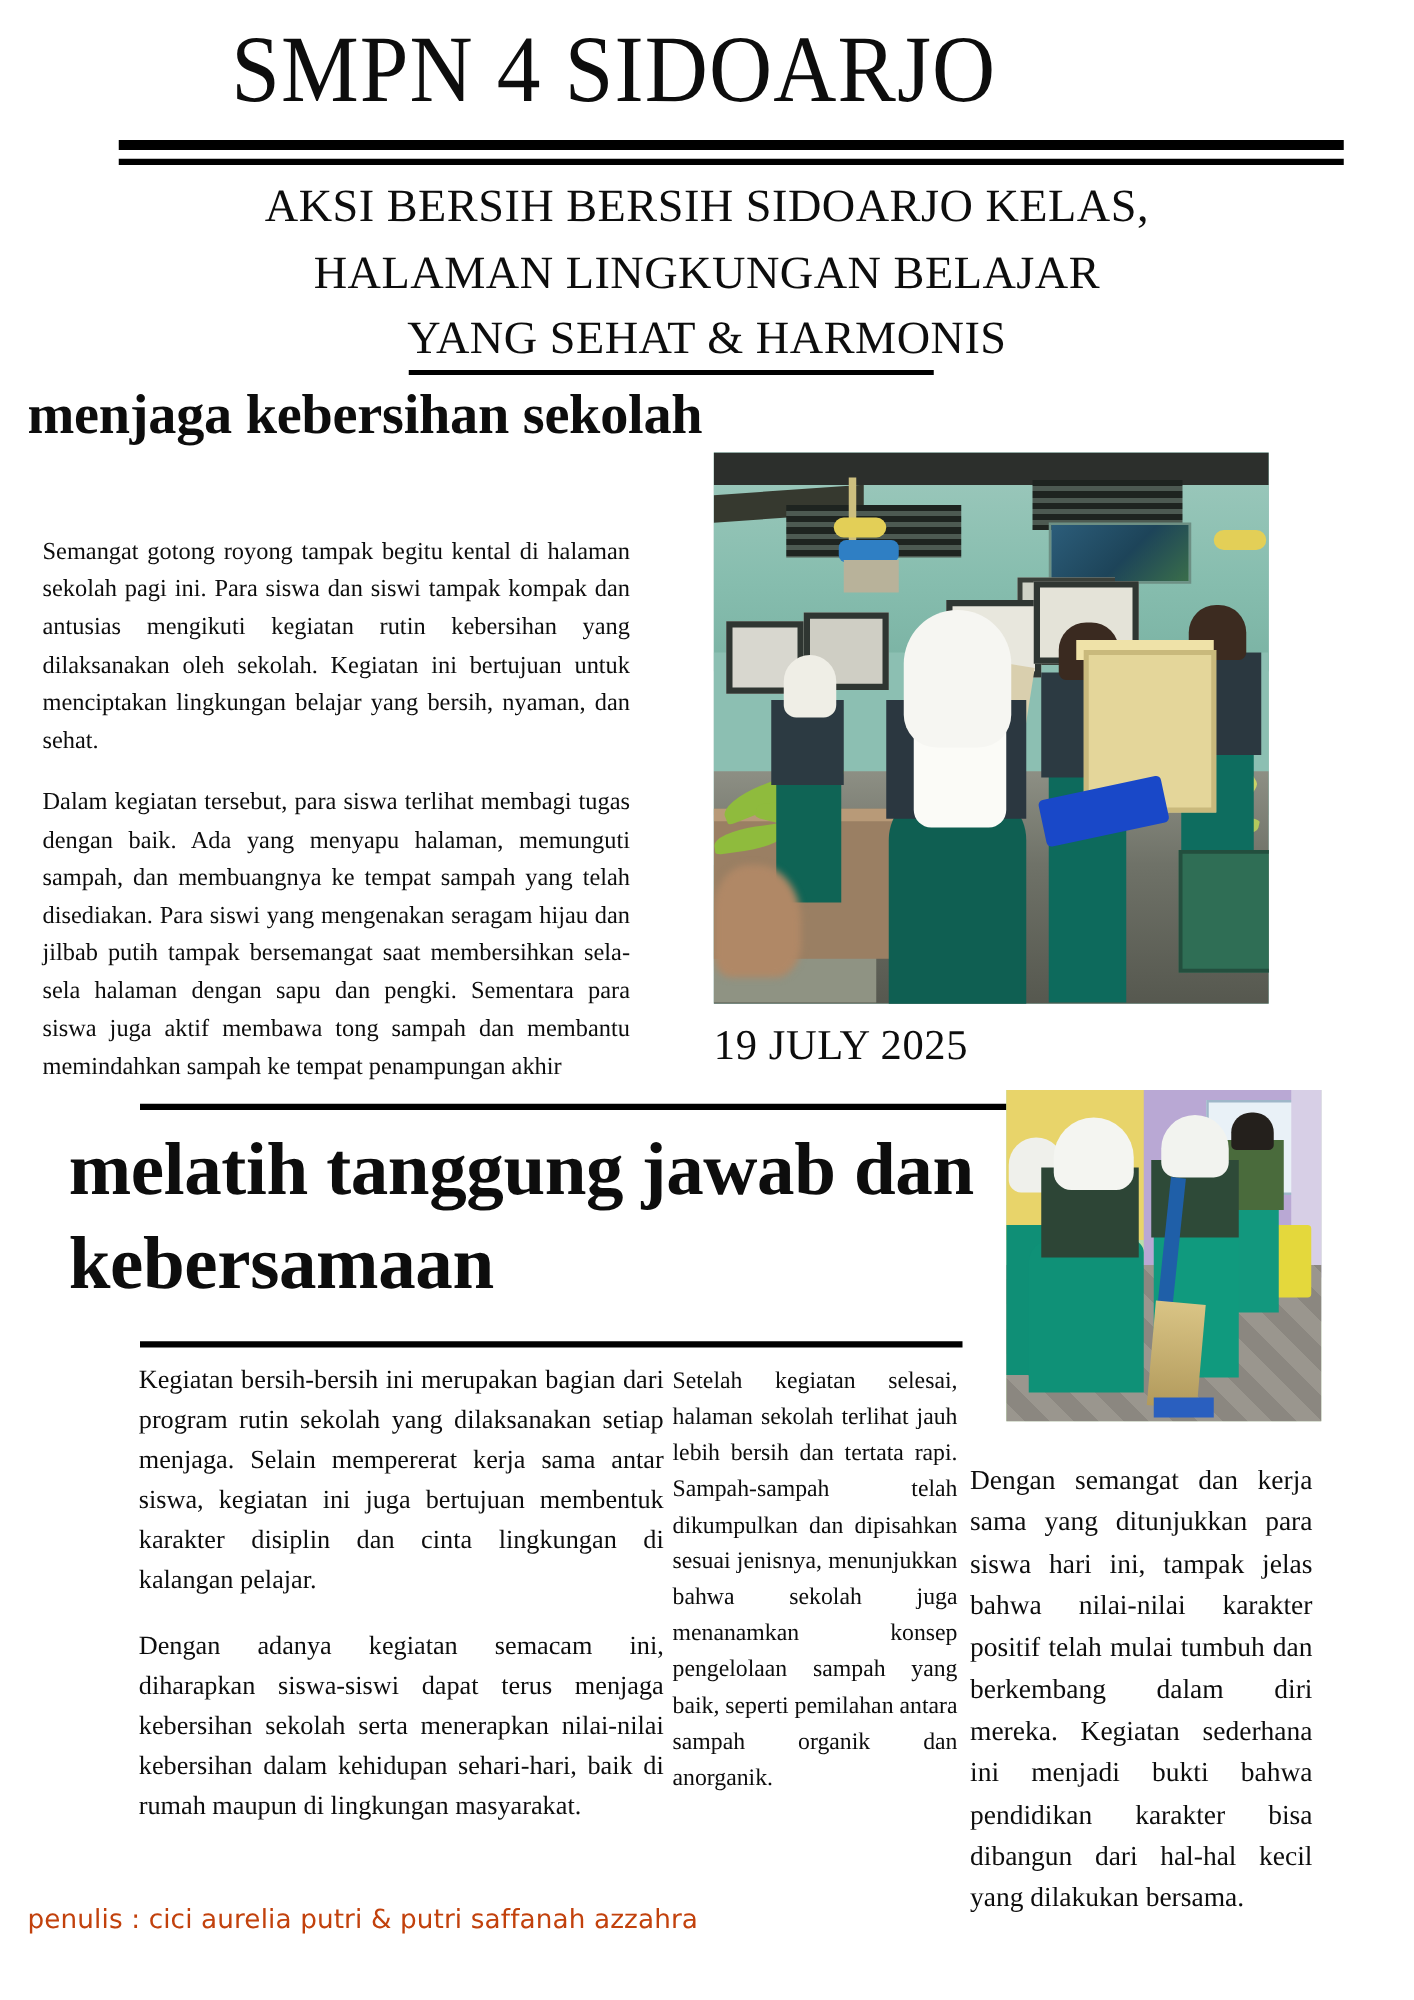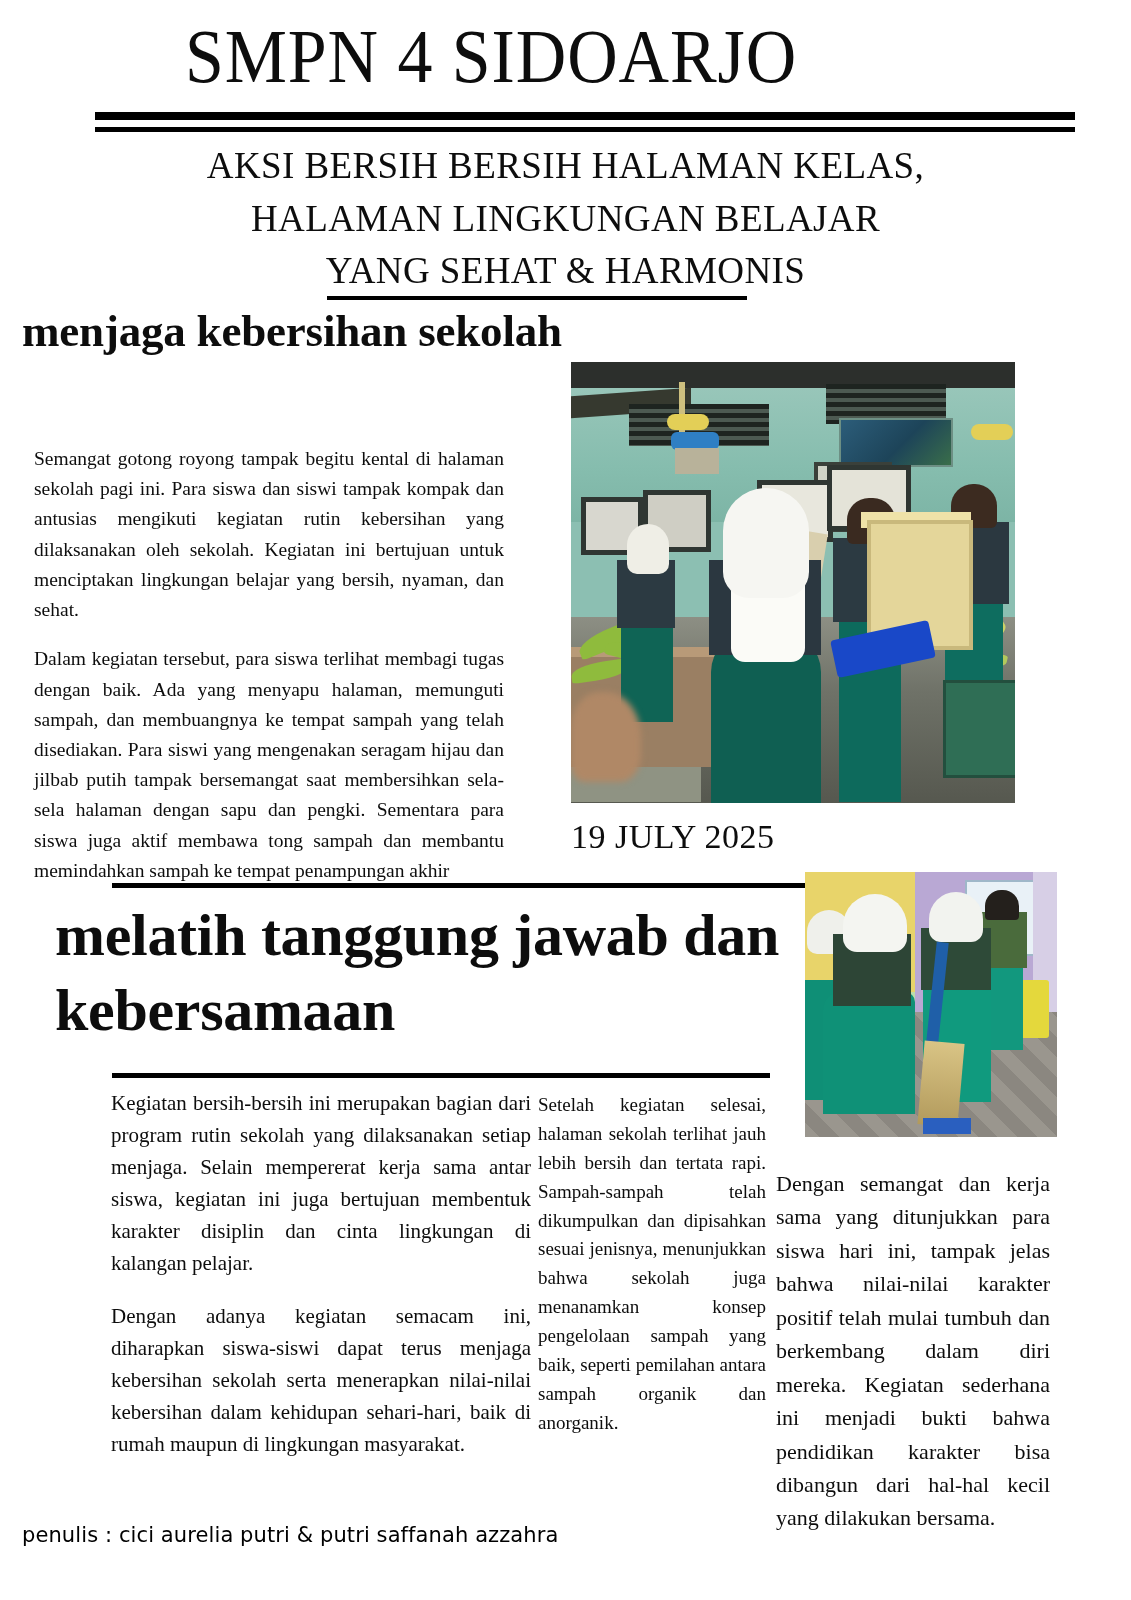--- a/index.html
+++ b/index.html
@@ -62,21 +62,21 @@
     font-weight: 700;
     letter-spacing: -0.2px;
   }
   .col-1 {
     position: absolute;
     top: 427px; left: 34px; width: 470px;
     font-size: 19.5px;
     line-height: 1.55;
     text-align: justify;
   }
-  .col-1 p { margin: 17px 0 19px 0; }
+  .col-1 p { margin: 0 0 19px 0; }
   .col-1 p:last-child { margin-bottom: 0; }
 
   .photo-main {
     position: absolute;
     top: 362px; left: 571px;
     width: 444px; height: 441px;
     overflow: hidden;
     background: #7fb5a8;
   }
   .date-line {
@@ -145,21 +145,21 @@
     text-align: justify;
   }
   .col-4 p { margin: 0; }
 
   .byline {
     position: absolute;
     top: 1523px; left: 22px;
     font-family: "DejaVu Sans", sans-serif;
     font-size: 21px;
     letter-spacing: 0.1px;
-    color: #000000;
+    color: #c2410c;
   }
 
   
   .ph { position: absolute; }
 
   
   .m-wall      { left:0; top:0; width:444px; height:175px; background:linear-gradient(180deg,#9ec9bd 0%,#86bdae 60%,#7ab2a3 100%); }
   .m-beam      { left:0; top:0; width:444px; height:26px; background:#2c2f2c; }
   .m-beam2     { left:0; top:30px; width:120px; height:22px; background:#36392f; transform:skewY(-4deg); }
   .m-vent1     { left:58px; top:42px; width:140px; height:42px; background:repeating-linear-gradient(180deg,#1e2420 0 5px,#4d5a52 5px 9px); }
@@ -230,21 +230,21 @@
   <div class="masthead-title">SMPN 4 SIDOARJO</div>
 </div>
 
 <div class="rule-double" style="top:112px;">
   <div class="r1"></div>
   <div class="gap"></div>
   <div class="r2"></div>
 </div>
 
 <div class="subtitle">
-  <div>AKSI BERSIH BERSIH HALAMAN KELAS,</div>
+  <div>AKSI BERSIH BERSIH SIDOARJO KELAS,</div>
   <div>HALAMAN LINGKUNGAN BELAJAR</div>
   <div>YANG SEHAT &amp; HARMONIS</div>
 </div>
 <div class="rule-sub"></div>
 
 <div class="headline-1">menjaga kebersihan sekolah</div>
 
 <div class="col-1">
   <p>Semangat gotong royong tampak begitu kental di halaman sekolah pagi ini. Para siswa dan siswi tampak kompak dan antusias mengikuti kegiatan rutin kebersihan yang dilaksanakan oleh sekolah. Kegiatan ini bertujuan untuk menciptakan lingkungan belajar yang bersih, nyaman, dan sehat.</p>
   <p>Dalam kegiatan tersebut, para siswa terlihat membagi tugas dengan baik. Ada yang menyapu halaman, memunguti sampah, dan membuangnya ke tempat sampah yang telah disediakan. Para siswi yang mengenakan seragam hijau dan jilbab putih tampak bersemangat saat membersihkan sela-sela halaman dengan sapu dan pengki. Sementara para siswa juga aktif membawa tong sampah dan membantu memindahkan sampah ke tempat penampungan akhir</p>

